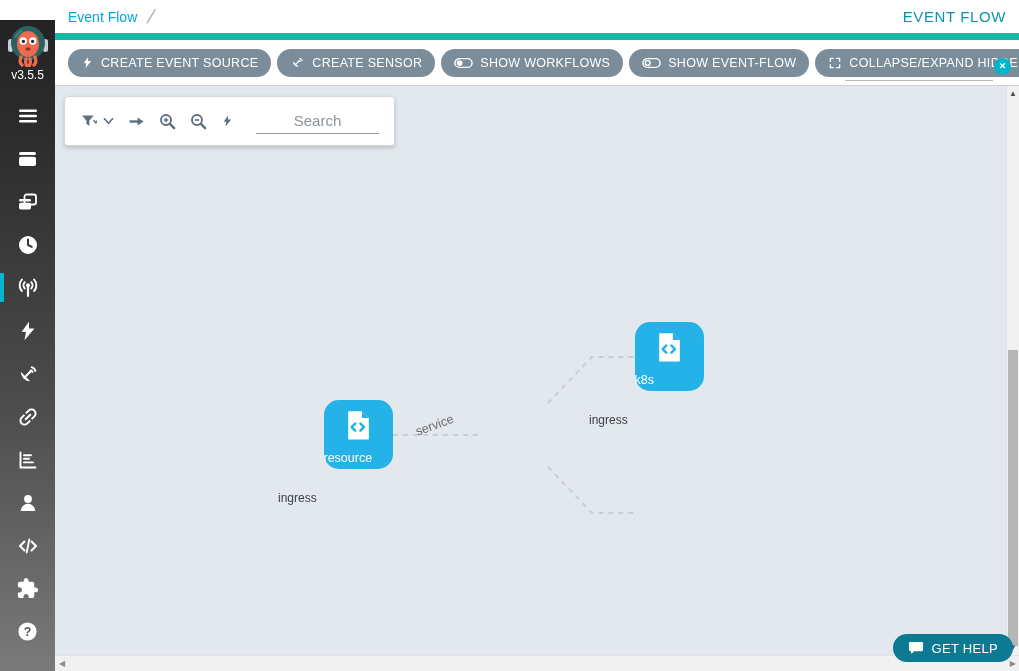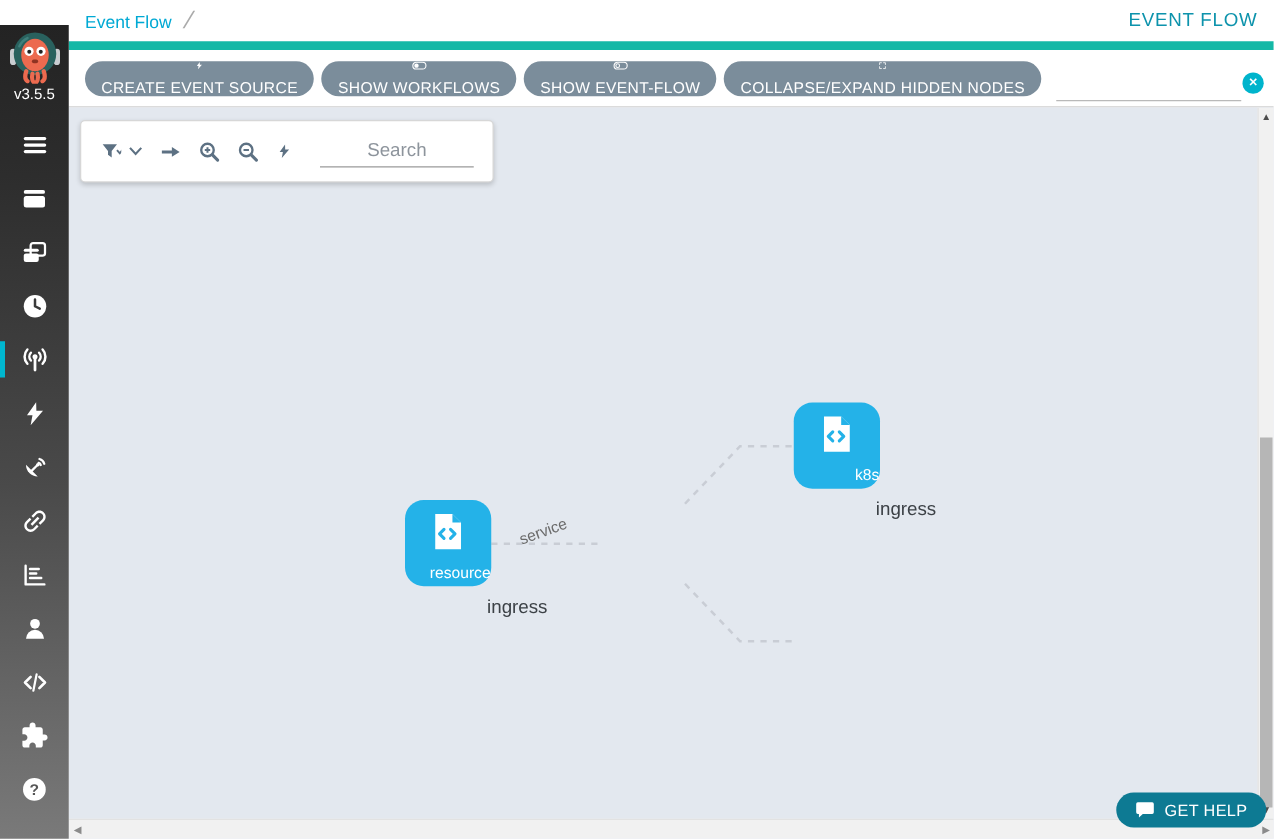--- a/index.html
+++ b/index.html
@@ -20,46 +20,46 @@
   .main { position:absolute; left:55px; top:0; width:964px; height:671px; }
 
   .header { height:40px; background:#fff; display:flex; align-items:center; padding:0 13px; border-bottom:7px solid #14b8a6; }
   .crumb { color:#00a9d4; font-size:14px; cursor:pointer; }
   .crumb-sep { color:#aaa; font-size:19px; font-style:italic; margin-left:11px; transform:skewX(-8deg); }
   .page-title { margin-left:auto; color:#0d93ac; font-size:15px; letter-spacing:.6px; }
 
   .toolbar { position:relative; height:46px; background:#fff; border-bottom:1px solid #cfcfcf; display:flex; align-items:center; padding-left:13px; gap:6px; }
   .tb-btn { position:relative; z-index:2; height:28px; border:none; border-radius:14px; background:#7b8d9b; color:#fff;
     font-family:"Liberation Sans",sans-serif; font-size:12.5px; letter-spacing:.3px; padding:0 13px;
-    display:inline-flex; align-items:center; gap:7px; cursor:pointer; white-space:nowrap;flex-direction:column; }
+    display:inline-flex; align-items:center; gap:7px; cursor:pointer; white-space:nowrap; }
   .tb-btn svg { display:block; }
   .ns-input { position:absolute; right:26px; bottom:4px; width:148px; height:24px; border:none; border-bottom:1px solid #b9b9b9;
     background:transparent; z-index:1; outline:none; font-size:13px; }
   .clear-btn { position:absolute; right:8px; top:18px; width:17px; height:17px; border:none; border-radius:50%;
     background:#00b4cc; color:#fff; font-size:9px; font-weight:bold; line-height:17px; text-align:center; cursor:pointer; z-index:3; padding:0; }
 
   .canvas { position:relative; width:964px; height:585px; background:#e3e8ef; overflow:hidden; }
 
   
   .search-card { position:absolute; left:9px; top:10px; width:331px; height:50px; background:#fff;
     border:1px solid #d7d7d7; border-radius:4px; box-shadow:0 2px 4px rgba(0,0,0,.18);
     display:flex; align-items:center; padding:0 15px; gap:14px; z-index:6; }
   .sc-ic { display:flex; align-items:center; cursor:pointer; }
   .search-input { flex:1; margin-left:8px; border:none; border-bottom:1px solid #9a9a9a; height:26px;
     font-size:15px; color:#333; outline:none; background:transparent; min-width:0;text-align:center; }
   .search-input::placeholder { color:#8d949c; }
 
   
   .edges { position:absolute; left:0; top:0; width:964px; height:585px; pointer-events:none; }
-  .node { position:absolute; width:160px; text-align:right; cursor:pointer; }
+  .node { position:absolute; width:160px; text-align:left; cursor:pointer; }
   .tile { position:relative; width:69px; height:69px; margin:0 auto; background:#24b2e8; border-radius:15px;
     display:flex; justify-content:center; }
   .tile svg { margin-top:7px; }
   .kind { position:absolute; bottom:4px; left:0; right:0; color:#fff; font-size:12.5px; }
-  .nname { margin-top:8px; font-size:15px; color:#3c4146; }
+  .nname { margin-top:22px; font-size:12px; color:#3c4146; }
 
   
   .vscroll { position:absolute; right:0; top:0; bottom:16px; width:13px; background:#f1f1f1; border-left:1px solid #e2e2e2; z-index:8; }
   .vthumb { position:absolute; left:1px; right:1px; top:264px; height:296px; background:#b6b6b6; cursor:pointer; }
   .hscroll { position:absolute; left:0; right:0; bottom:0; height:16px; background:#f1f1f1; border-top:1px solid #e2e2e2; z-index:8; }
   .arr { position:absolute; font-size:8px; color:#4d4d4d; line-height:1; cursor:pointer; }
   .arr.up { top:4px; left:2px; }
   .arr.down { bottom:3px; left:2px; }
   .arr.left { left:4px; top:4px; color:#8b8b8b; }
   .arr.right { right:3px; top:4px; color:#8b8b8b; }
@@ -185,20 +185,29 @@
     </header>
 
     <div class="toolbar">
       <button class="tb-btn">
         <svg width="13" height="15" viewBox="0 0 24 24">
             <path d="M13 2 L5 13.2 H9.8 L8.2 22 L19 9.3 H13.2 Z" fill="#fff"></path>
           </svg>
         <span>CREATE EVENT SOURCE</span>
       </button>
       <button class="tb-btn">
+        <svg width="15" height="15" viewBox="0 0 24 24">
+          <path d="M4.8 9.8 A9.3 9.3 0 0 0 14.2 19.2 Z" fill="#fff"></path>
+            <path d="M9.5 14.5 L14 10" stroke="#fff" stroke-width="1.8" stroke-linecap="round"></path>
+            <circle cx="14.3" cy="9.7" r="1.4" fill="#fff"></circle>
+            <path d="M15.6 5.2 a5.4 5.4 0 0 1 3.8 3.8 M14.9 8.3 a2.4 2.4 0 0 1 1.7 1.7" stroke="#fff" stroke-width="1.8" fill="none" stroke-linecap="round"></path>
+        </svg>
+        <span>CREATE SENSOR</span>
+      </button>
+      <button class="tb-btn">
         <svg width="19" height="12" viewBox="0 0 20 12">
           <rect x="1" y="1.4" width="18" height="9.2" rx="4.6" fill="none" stroke="#fff" stroke-width="1.5"></rect>
             <circle cx="6" cy="6" r="3" fill="#fff"></circle>
         </svg>
         <span>SHOW WORKFLOWS</span>
       </button>
       <button class="tb-btn">
         <svg width="19" height="12" viewBox="0 0 20 12">
           <rect x="1" y="1.4" width="18" height="9.2" rx="4.6" fill="none" stroke="#fff" stroke-width="1.5"></rect>
             <circle cx="6" cy="6" r="2.5" fill="none" stroke="#fff" stroke-width="1.5"></circle>

